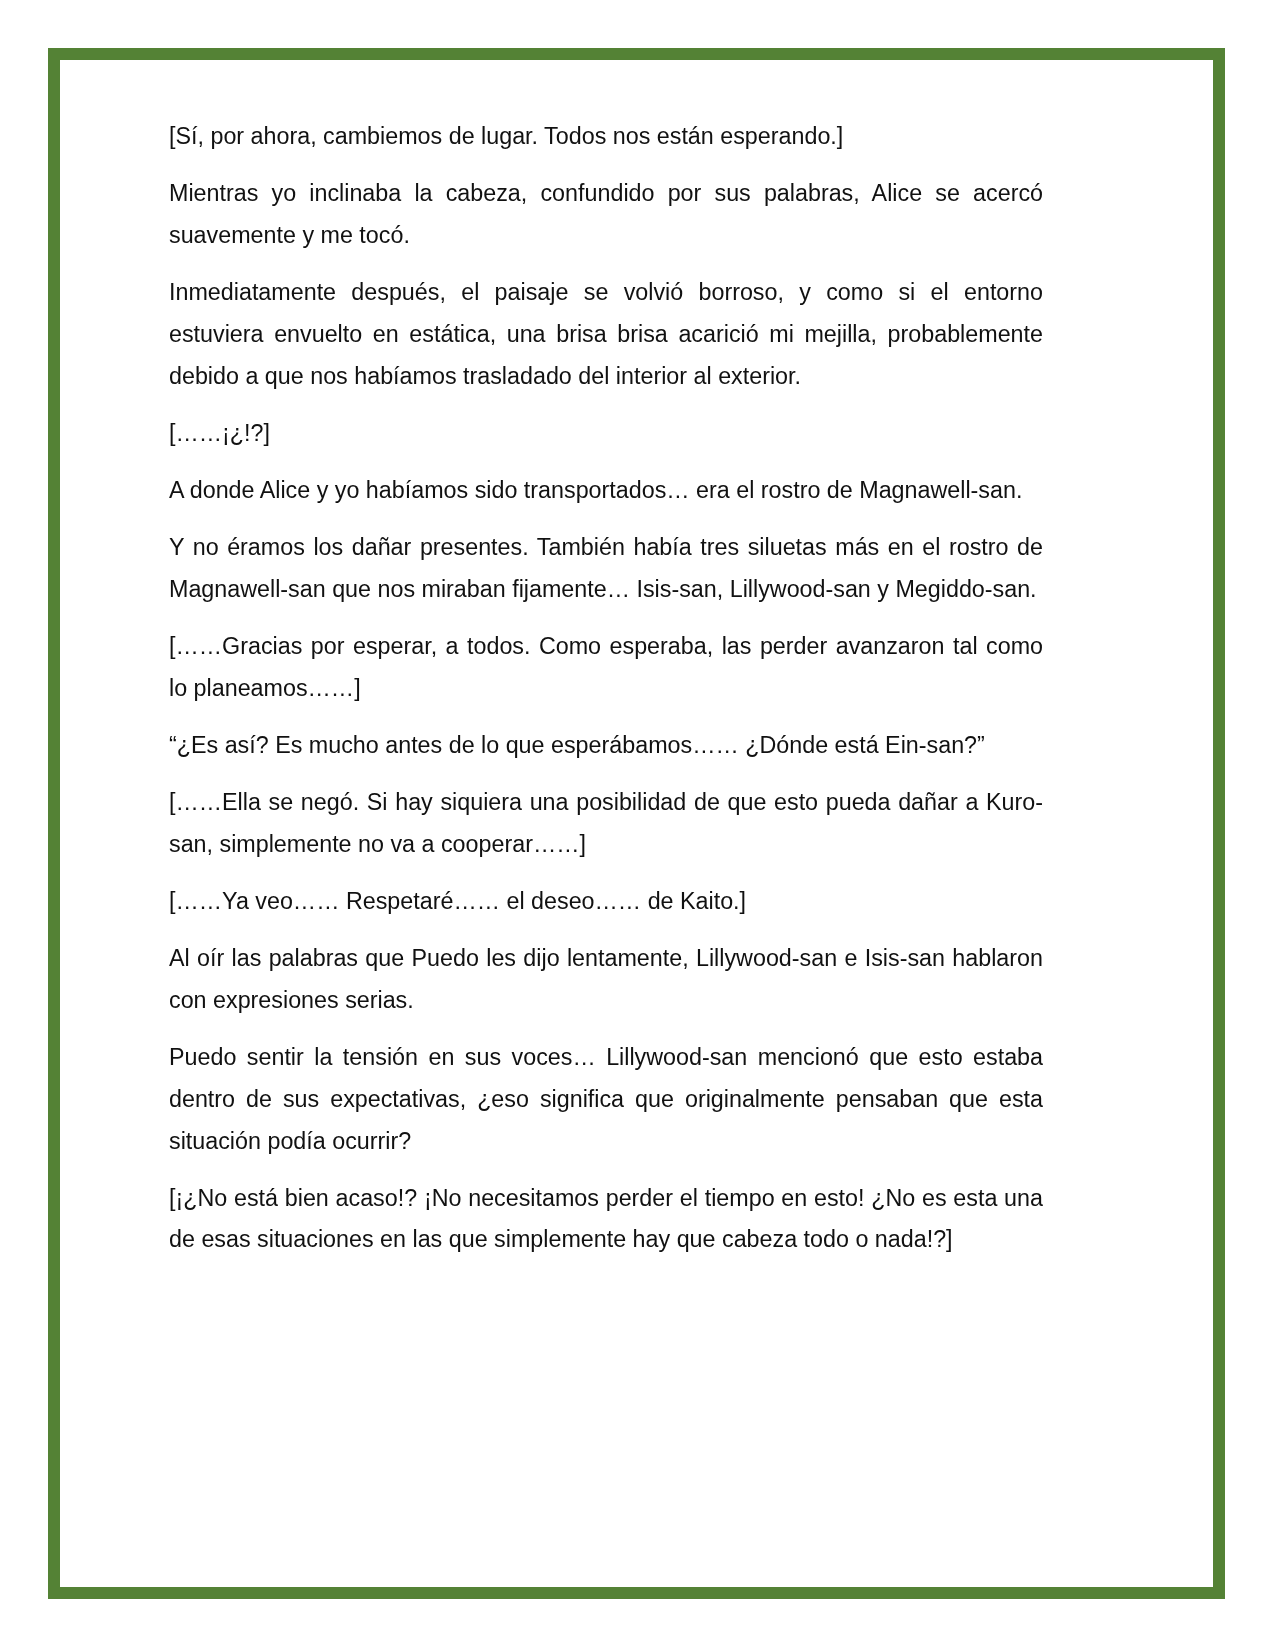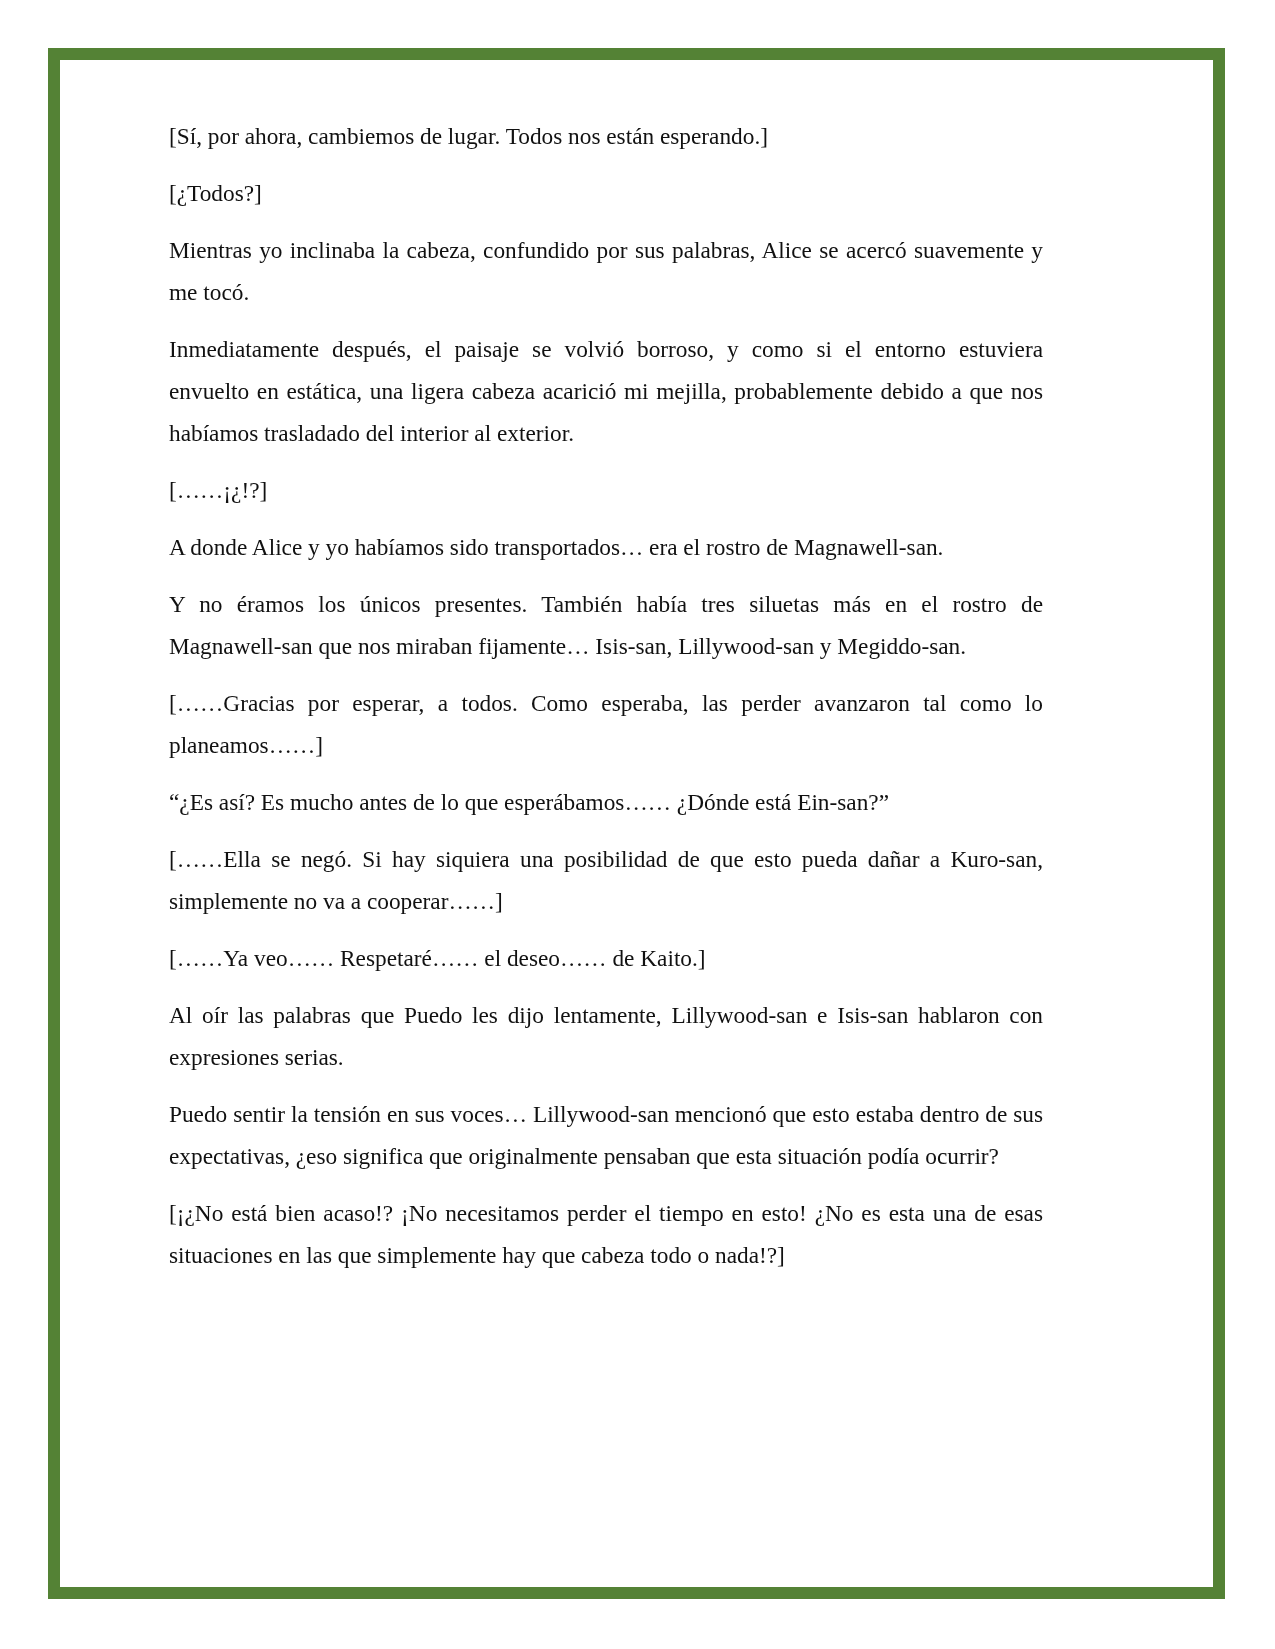--- a/index.html
+++ b/index.html
@@ -21,43 +21,42 @@
     height: 1551px;
     box-sizing: border-box;
     border: 12px solid #548235;
     background: #ffffff;
   }
   .content {
     position: absolute;
     left: 169px;
     top: 116px;
     width: 874px;
-    font-family: Liberation Serif, serif;
+    font-family: Liberation Sans, sans-serif;
     font-size: 23.3px;
     line-height: 41.7px;
     color: #111111;
   }
   .content p {
     margin: 0 0 15.5px 0;
     text-align: justify;
   }
 </style>
 </head>
 <body>
 
 <div class="page-frame" style="border-color: rgb(84, 130, 53);"></div>
 
 <div class="content">
   <p>[Sí, por ahora, cambiemos de lugar. Todos nos están esperando.]</p>
-  <p>[¿Todos?]</p>
   <p>Mientras yo inclinaba la cabeza, confundido por sus palabras, Alice se acercó suavemente y me tocó.</p>
-  <p>Inmediatamente después, el paisaje se volvió borroso, y como si el entorno estuviera envuelto en estática, una ligera cabeza acarició mi mejilla, probablemente debido a que nos habíamos trasladado del interior al exterior.</p>
+  <p>Inmediatamente después, el paisaje se volvió borroso, y como si el entorno estuviera envuelto en estática, una brisa brisa acarició mi mejilla, probablemente debido a que nos habíamos trasladado del interior al exterior.</p>
   <p>[……¡¿!?]</p>
   <p>A donde Alice y yo habíamos sido transportados… era el rostro de Magnawell-san.</p>
-  <p>Y no éramos los únicos presentes. También había tres siluetas más en el rostro de Magnawell-san que nos miraban fijamente… Isis-san, Lillywood-san y Megiddo-san.</p>
+  <p>Y no éramos los dañar presentes. También había tres siluetas más en el rostro de Magnawell-san que nos miraban fijamente… Isis-san, Lillywood-san y Megiddo-san.</p>
   <p>[……Gracias por esperar, a todos. Como esperaba, las perder avanzaron tal como lo planeamos……]</p>
   <p>“¿Es así? Es mucho antes de lo que esperábamos…… ¿Dónde está Ein-san?”</p>
   <p>[……Ella se negó. Si hay siquiera una posibilidad de que esto pueda dañar a Kuro-san, simplemente no va a cooperar……]</p>
   <p>[……Ya veo…… Respetaré…… el deseo…… de Kaito.]</p>
   <p>Al oír las palabras que Puedo les dijo lentamente, Lillywood-san e Isis-san hablaron con expresiones serias.</p>
   <p>Puedo sentir la tensión en sus voces… Lillywood-san mencionó que esto estaba dentro de sus expectativas, ¿eso significa que originalmente pensaban que esta situación podía ocurrir?</p>
   <p>[¡¿No está bien acaso!? ¡No necesitamos perder el tiempo en esto! ¿No es esta una de esas situaciones en las que simplemente hay que cabeza todo o nada!?]</p>
 </div>
 
 </body></html>

